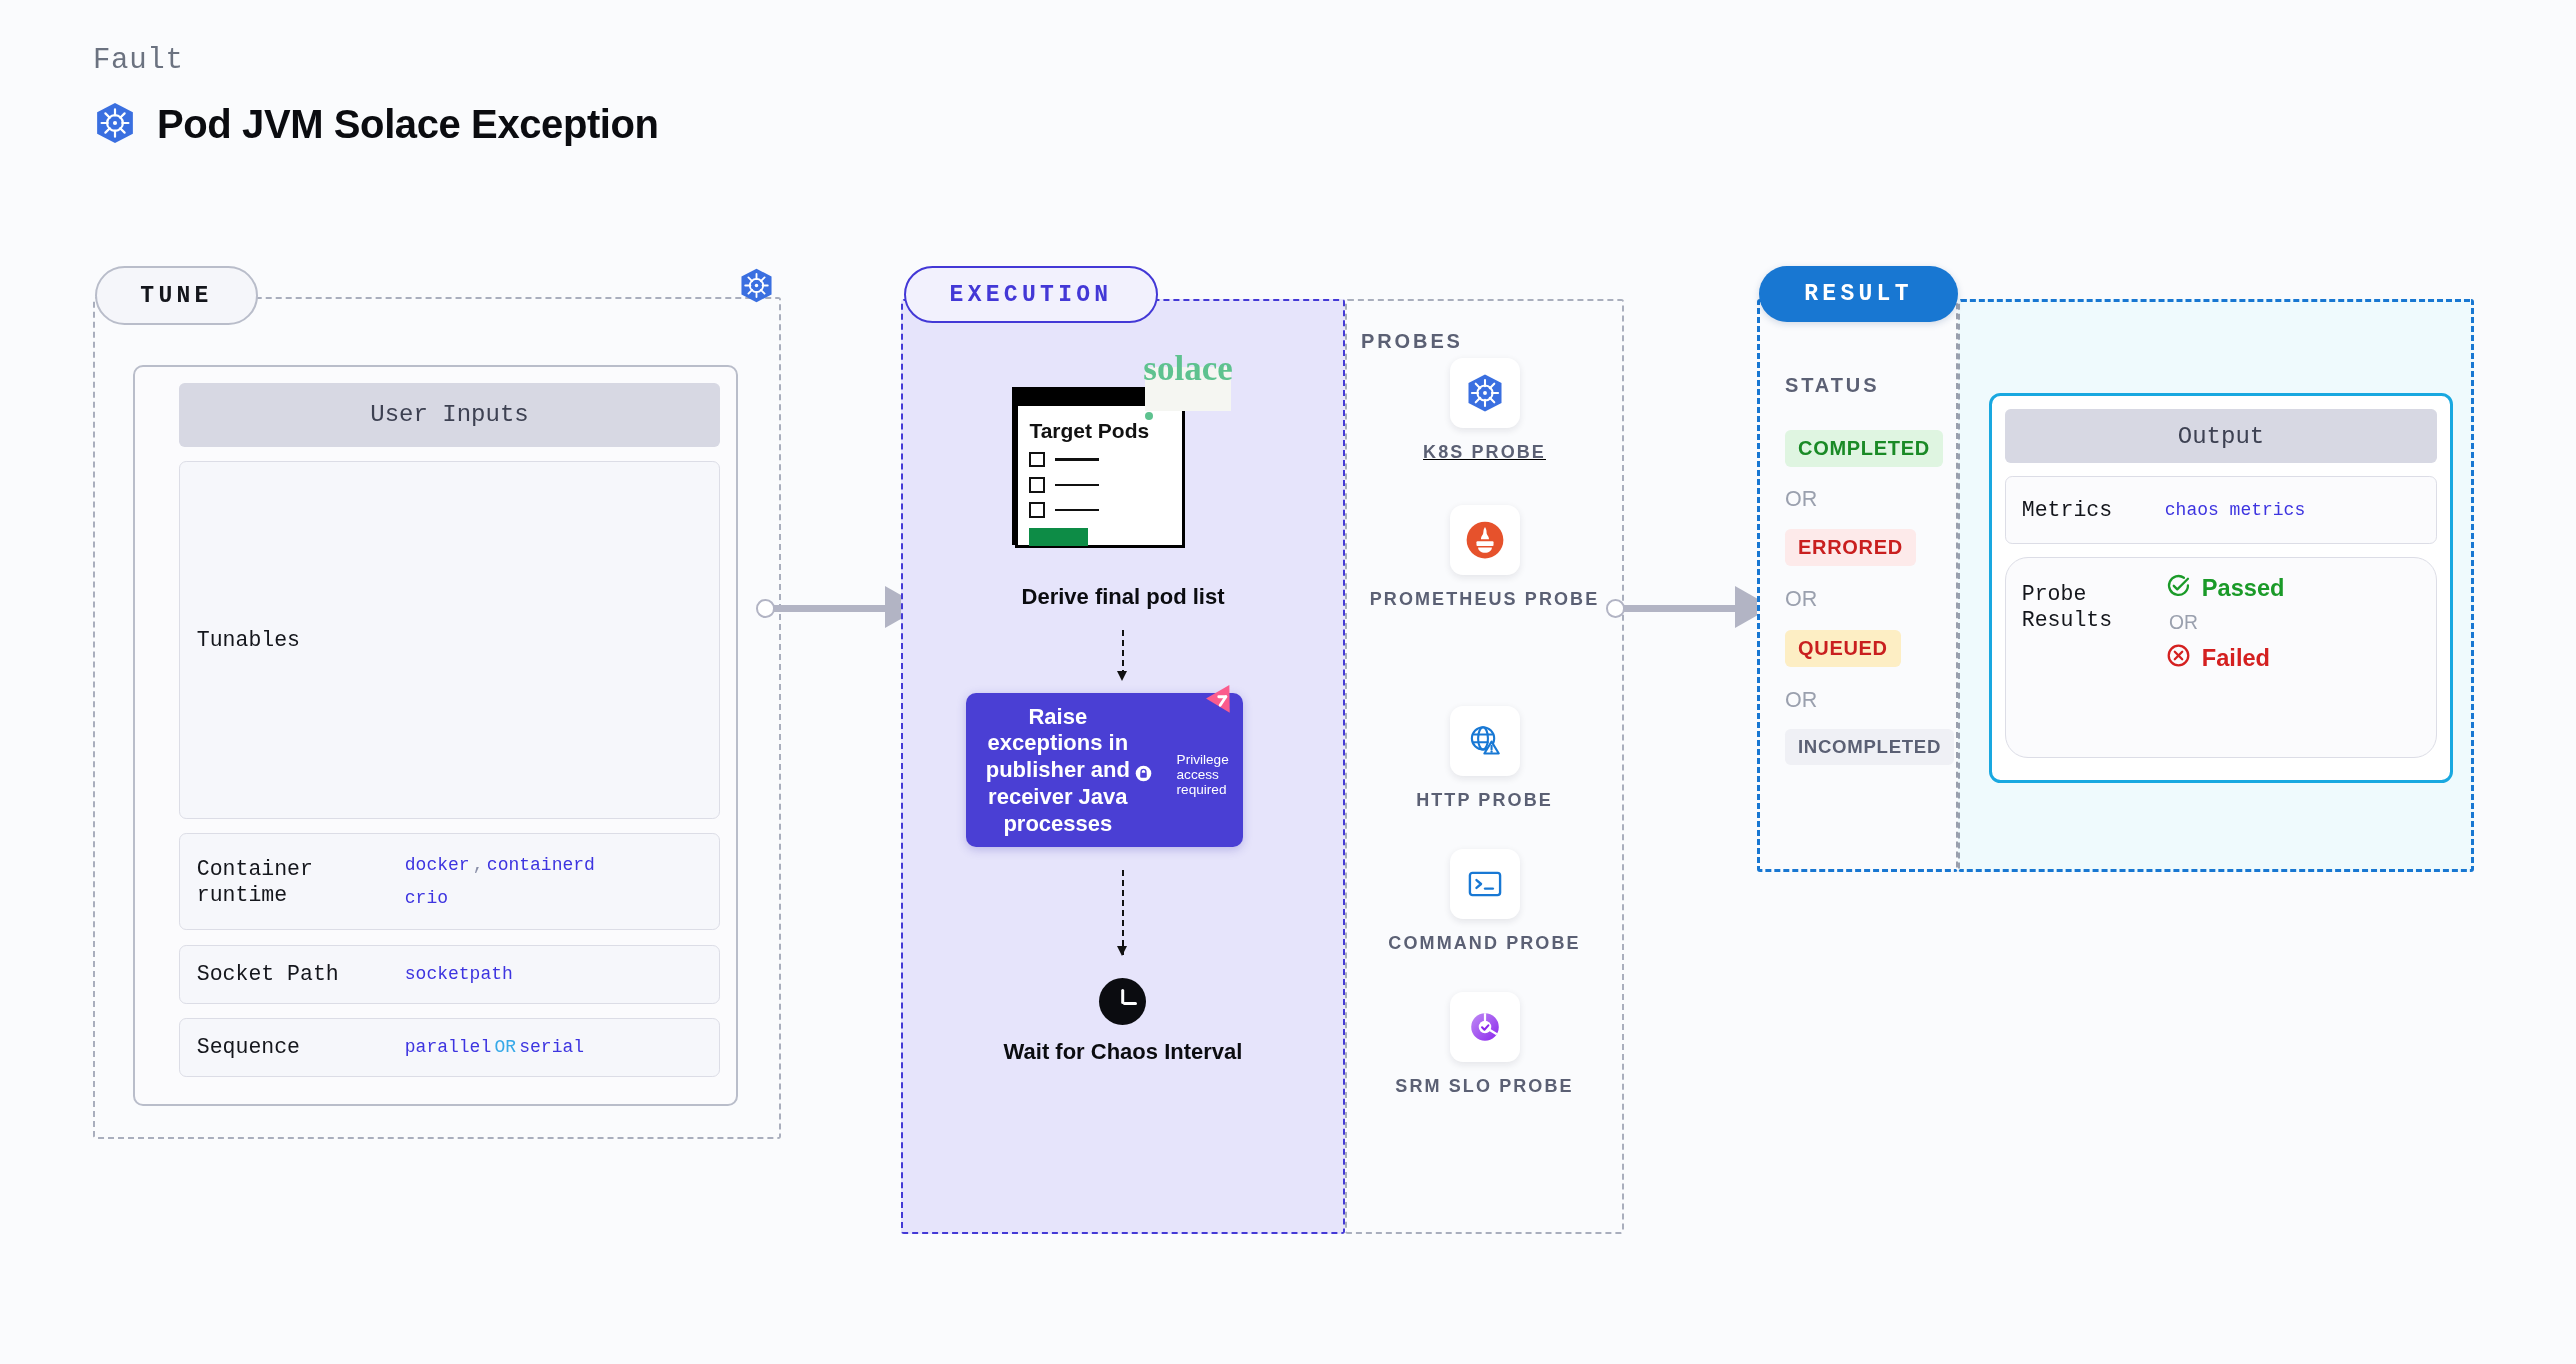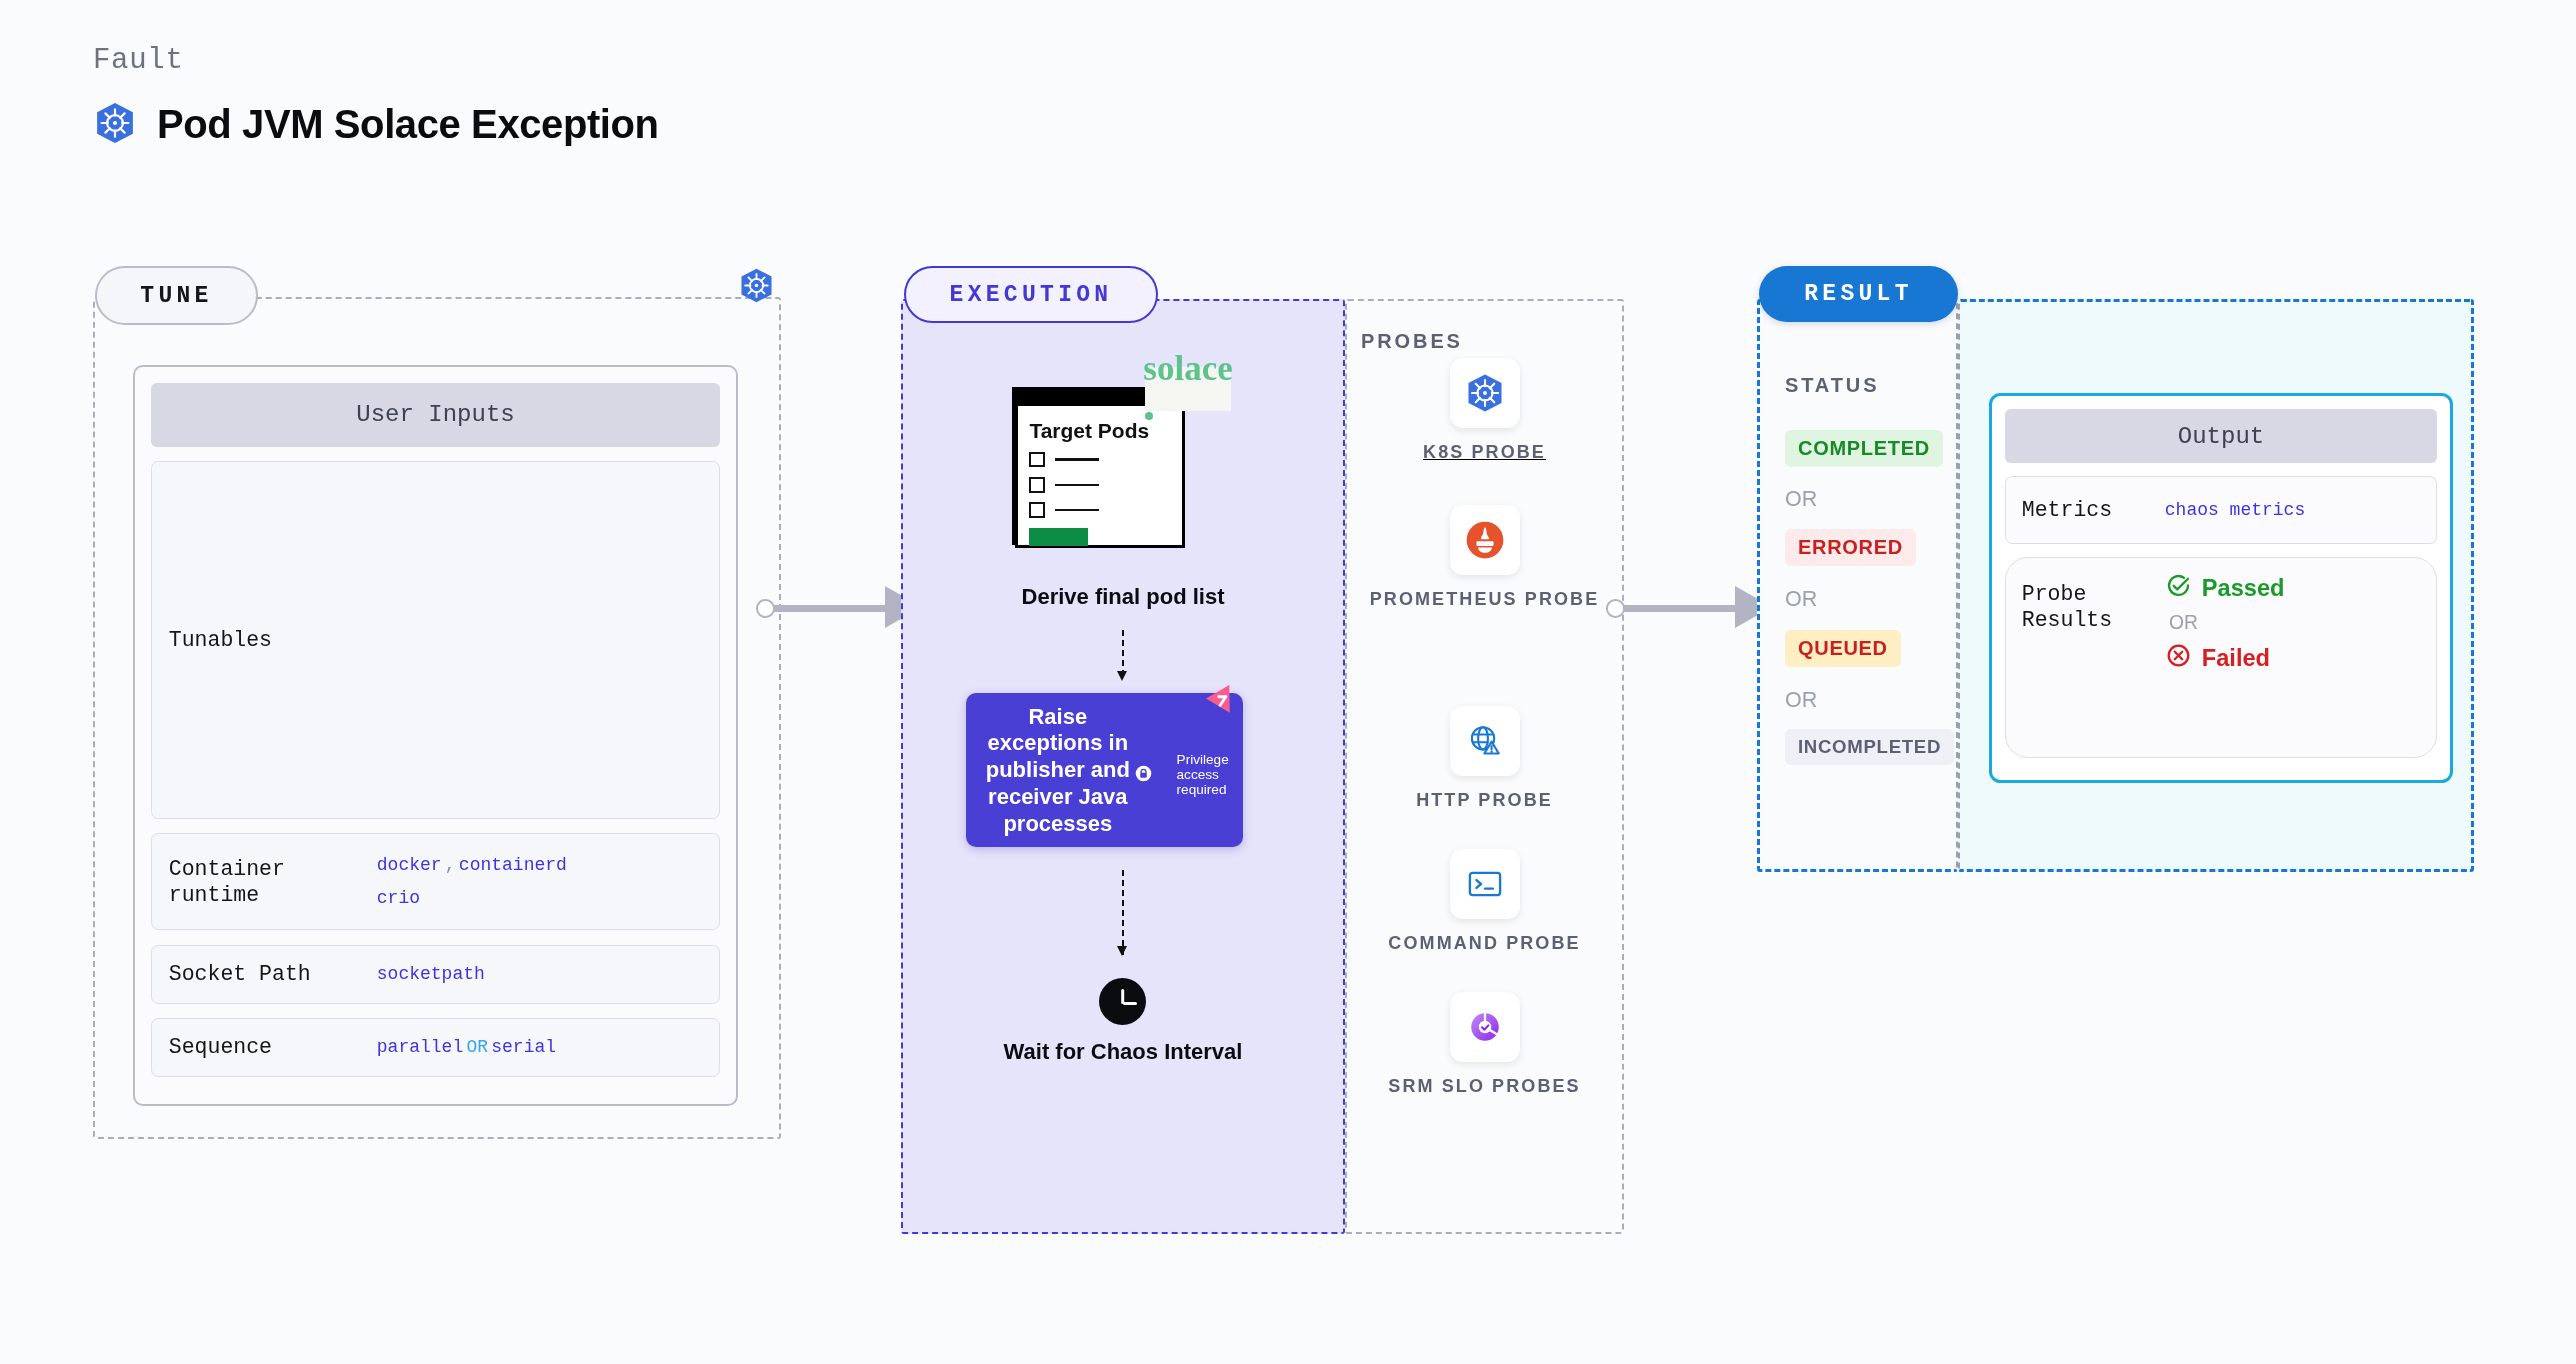--- a/index.html
+++ b/index.html
@@ -30,21 +30,21 @@
   
   #tune-panel { left: 93px; top: 297px; width: 688px; height: 842px;
                 border: 2.1px dashed #a9aebd; background: transparent; }
   #tune-pill { left: 95px; top: 266px; width: 163px; height: 59px;
                background: #f5f6fa; border: 2.1px solid #b9bdca; color: #14161c; font-size: 23px; }
   #tune-k8s { position: absolute; left: 738px; top: 267px; }
 
   .card {
     background: #fbfbfd; border: 2.1px solid #b9bdca; border-radius: 10px;
   }
-  #user-inputs-card { position: absolute; left: 133px; top: 365px; width: 605px; height: 741px; }
+  #user-inputs-card { position: absolute; left: 133px; top: 365px; width: 605px; height: 741px; padding-left: 28px; }
   .card-header {
     margin: 15.8px 15.8px 0 15.8px; height: 64px; background: #d7d8e3; border-radius: 5.7px;
     display: flex; align-items: center; justify-content: center;
     font-family: "Liberation Mono", monospace; font-size: 24px; color: #3d4152; font-weight: 400;
   }
   .row-box {
     margin: 14.3px 15.8px 0 15.8px; border: 1.4px solid #dcdde6; border-radius: 7.2px;
     background: #f6f7fb; display: flex; align-items: center; padding: 13px 17px;
   }
   .row-label {
@@ -405,21 +405,21 @@
         <stop offset="0" stop-color="#c08cf5"></stop>
             <stop offset="1" stop-color="#8b27ec"></stop>
       </linearGradient>
         </defs>
       <circle cx="32" cy="32" r="21" fill="url(#sg)"></circle>
       <path d="M32 11v21l18 11" stroke="#fff" stroke-width="3.4" fill="none"></path>
       <circle cx="32" cy="32" r="9.5" fill="#fff"></circle>
       <path d="M27.5 32.5l3.6 3.6 6-6.6" stroke="#8b27ec" stroke-width="3.2" fill="none" stroke-linecap="round" stroke-linejoin="round"></path>
     </svg>
   </div>
-  <div class="probe-name">SRM SLO PROBES</div>
+  <div class="probe-name">SRM SLO PROBE</div>
 </div>
 
 <div class="connector" id="conn2">
   <div class="bar"></div>
     <div class="head"></div>
   <div class="dot left"></div>
     <div class="dot right"></div>
 </div>
 
 <div class="panel" id="result-panel"></div>

